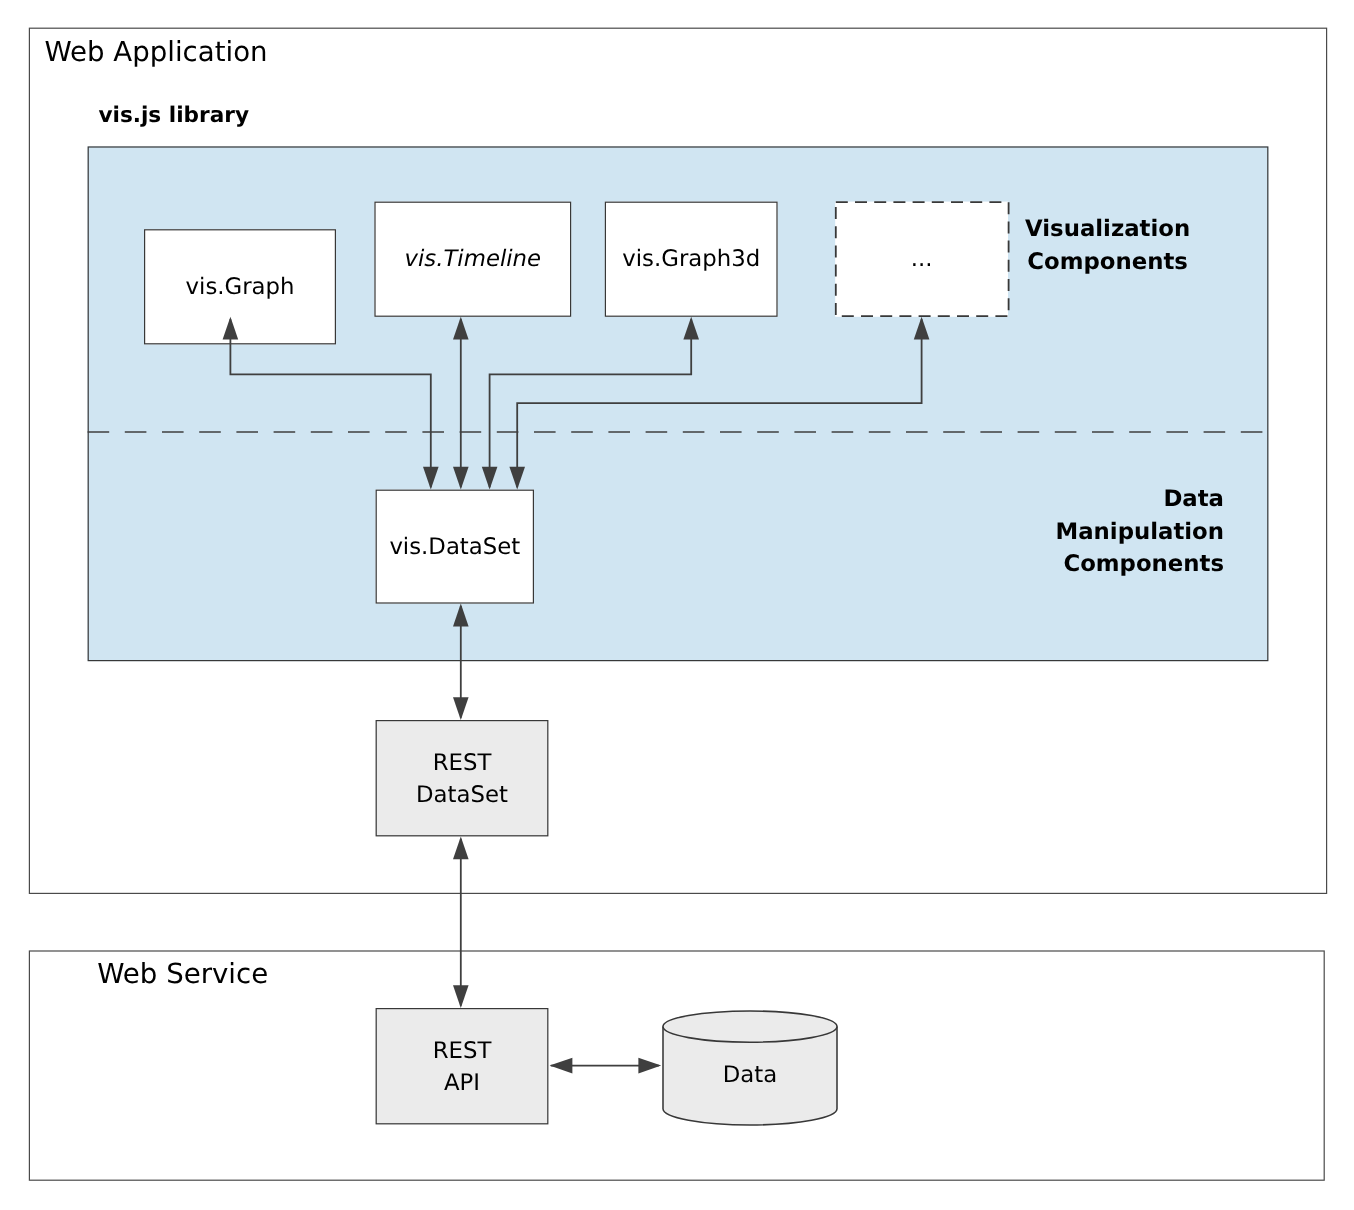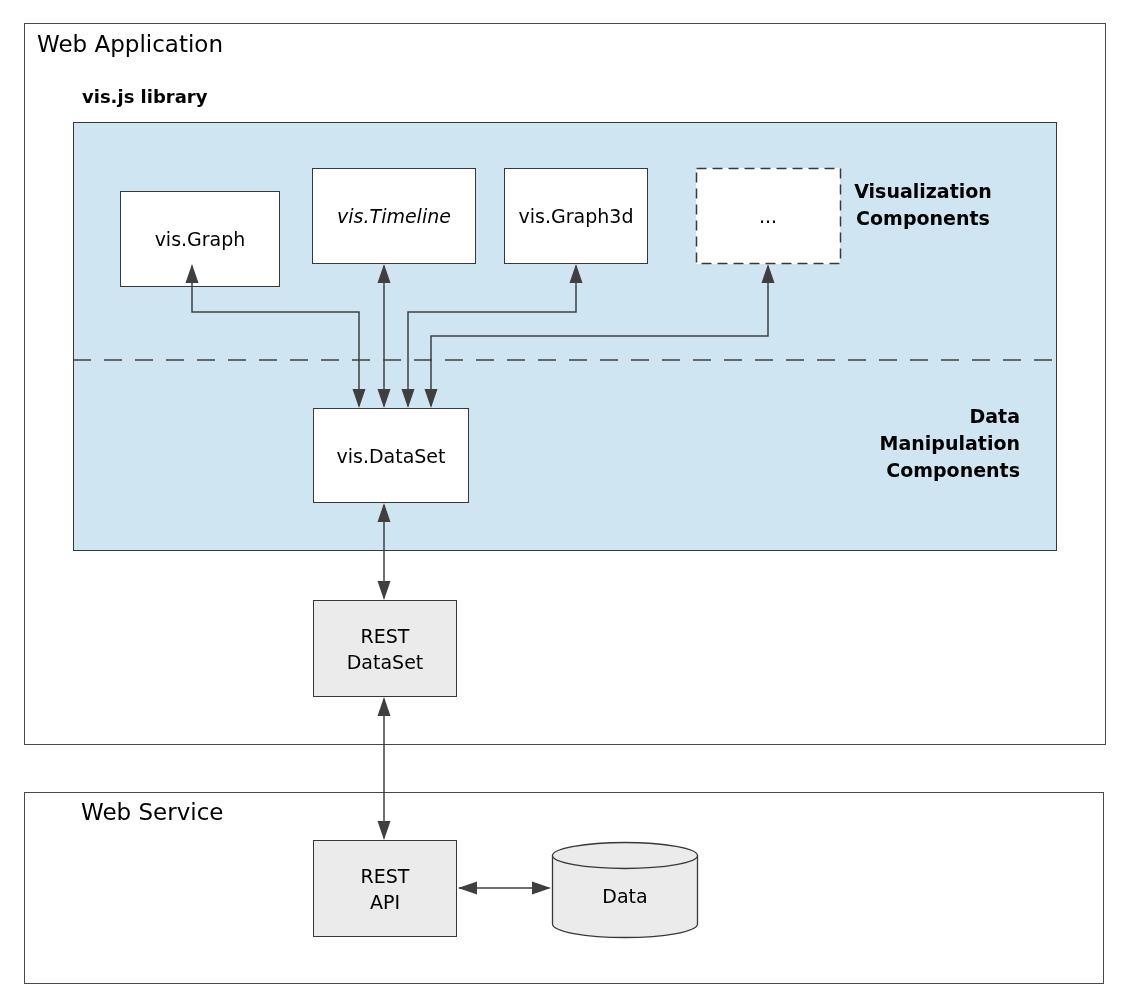--- a/index.html
+++ b/index.html
@@ -70,21 +70,21 @@
     <span>Visualization</span>
     <span>Components</span>
   </div>
 
   <div class="abs side-label right" style="left:820px;top:403px;width:200px;">
     <span>Data</span>
     <span>Manipulation</span>
     <span>Components</span>
   </div>
 
-  <div class="abs node white" style="left:313px;top:408px;width:156px;height:95px;">
+  <div class="abs node white" style="left:313px;top:408px;width:132px;height:95px;">
     <span>vis.DataSet</span>
   </div>
 
   <div class="abs node gray" style="left:313px;top:600px;width:144px;height:97px;">
     <span>REST</span>
     <span>DataSet</span>
   </div>
 
   <div class="abs frame" style="left:24px;top:792px;width:1080px;height:192px;"></div>
   <div class="abs section-title" style="left:37px;top:799px;margin-left:44px;">Web Service</div>

